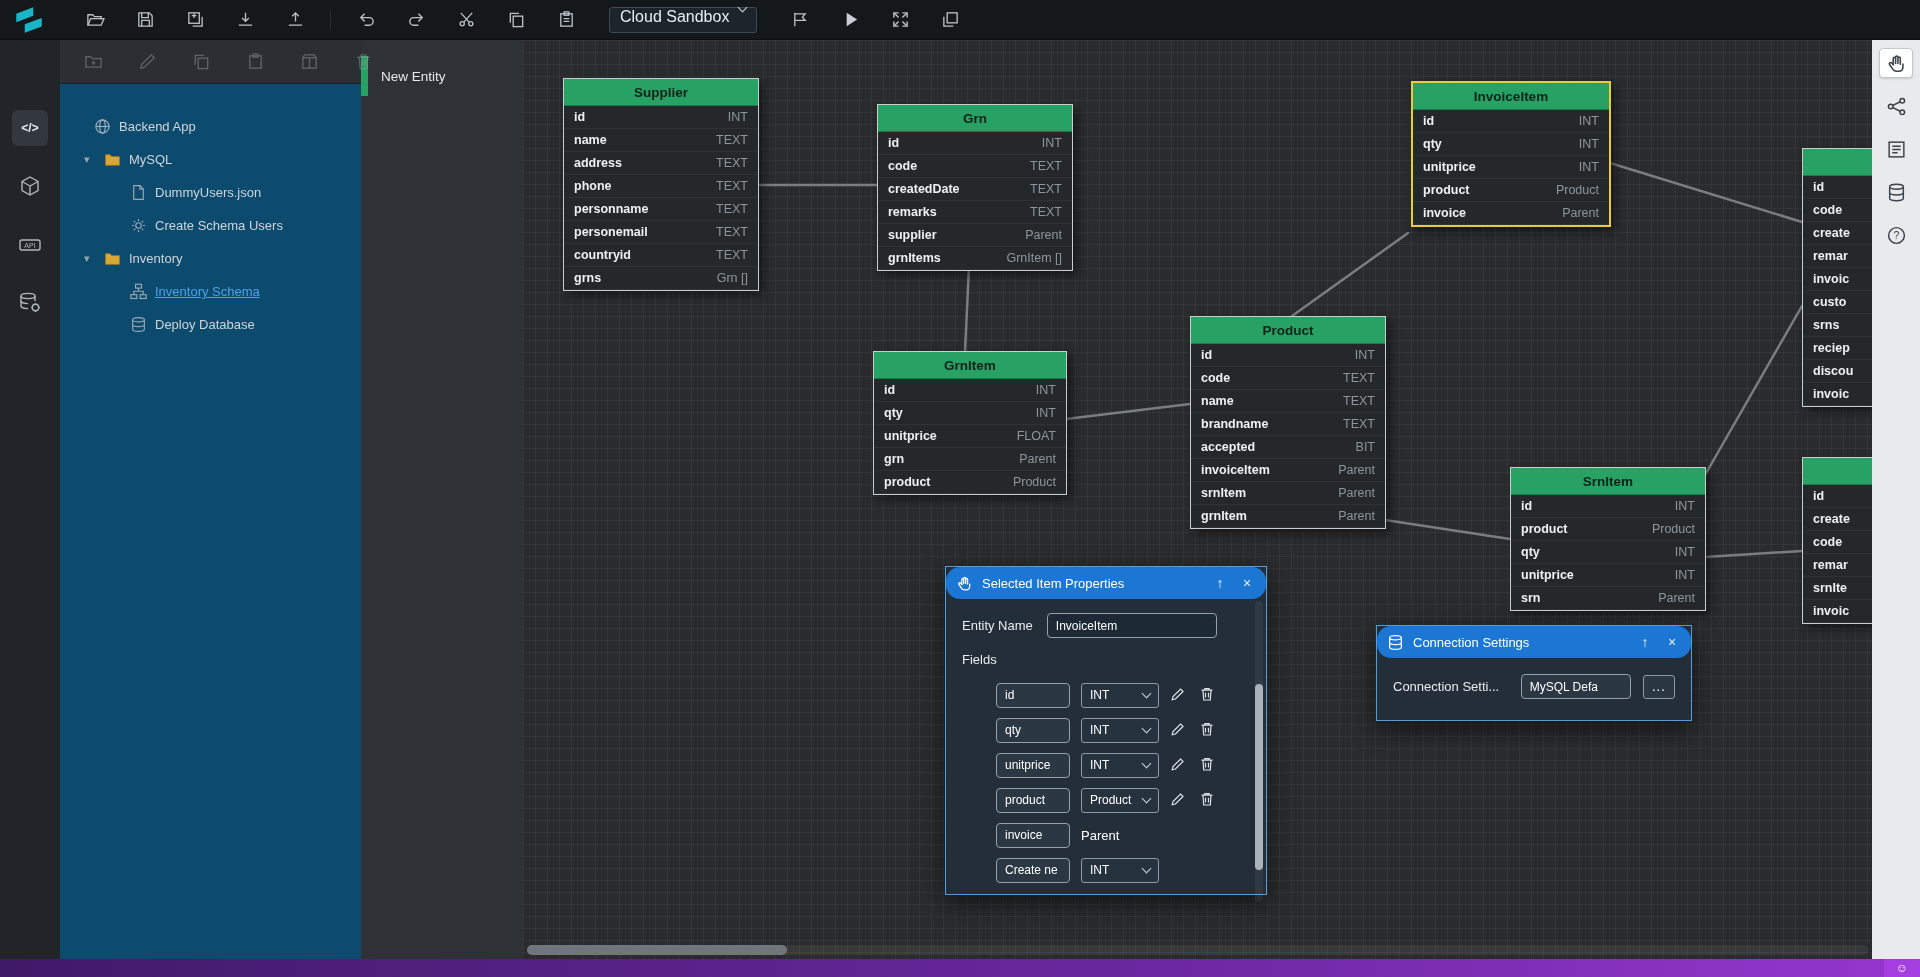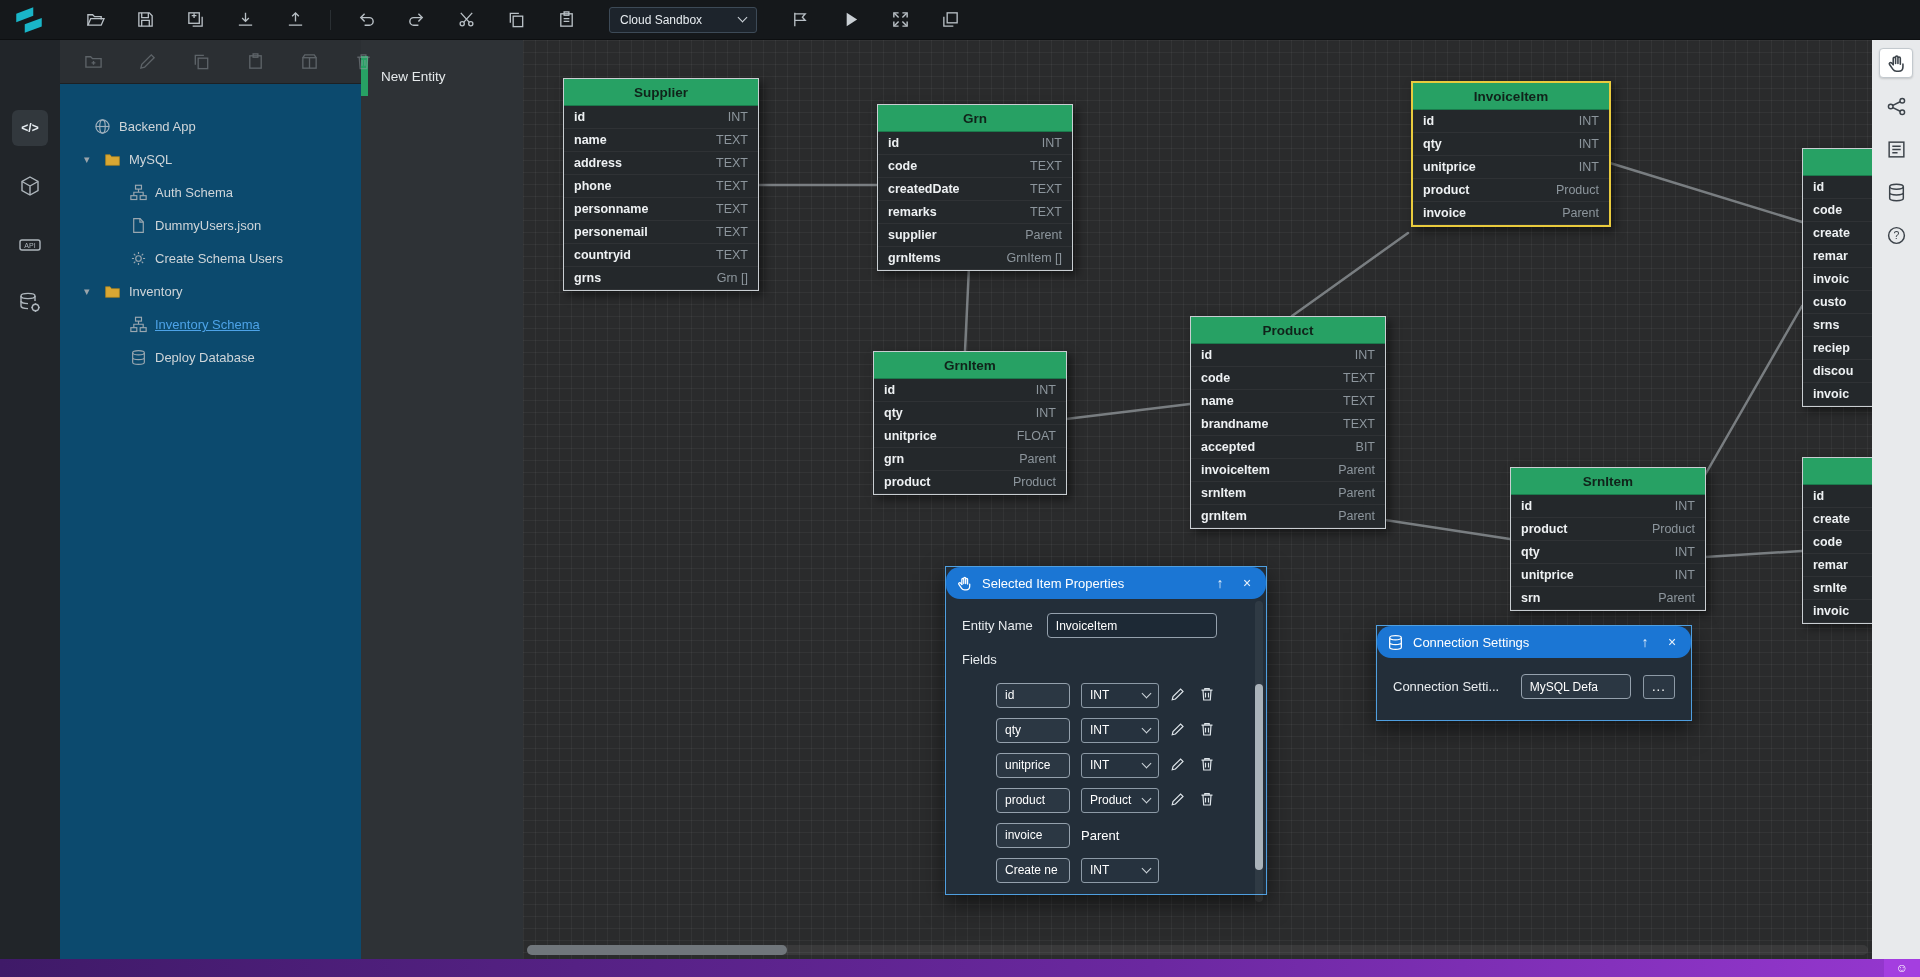--- a/index.html
+++ b/index.html
@@ -8,21 +8,21 @@
 
   
   .toolbar { height:40px; background:#15181b; display:flex; align-items:center;
     padding:0 12px; gap:20px; border-bottom:1px solid #0d0f11; }
   .tb-btn { width:30px; height:30px; display:flex; align-items:center; justify-content:center;
     flex:0 0 auto; cursor:pointer; }
   .tb-btn svg { width:19px; height:19px; }
   .tb-logo { width:34px; height:30px; display:flex; align-items:center; margin-right:14px; }
   .tb-sep { width:1px; height:20px; background:#2a2f33; }
   .env-select { height:26px; min-width:148px; background:#1d242c; border:1px solid #3d4a57;
-    border-radius:3px; color:#e8edf1; font-size:12px; display:flex; align-items:center;
+    border-radius:3px; color:#e8edf1; font-size:16px; display:flex; 
     justify-content:space-between; padding:0 10px; gap:10px; margin:0 8px; cursor:pointer; }
   .chev { width:7px; height:7px; border-right:1.6px solid #cfd6dc; border-bottom:1.6px solid #cfd6dc;
     transform:rotate(45deg); margin-top:-4px; flex:0 0 auto; }
 
   
   .app { display:flex; height:919px; }
 
   .left-rail { width:60px; background:#212529; display:flex; flex-direction:column;
     align-items:center; padding-top:70px; gap:24px; }
   .rail-tile { width:36px; height:36px; background:#32383d; border-radius:6px; color:#e8eef2;
@@ -302,31 +302,20 @@
           <span class="tl">Backend App</span>
         </div>
         <div class="tree-row d0 folder">
           <span class="tw">▾</span>
           <span class="ti">
             <svg viewBox="0 0 16 16">
               <path d="M1.5 3.5h4.2l1.5 1.8h7.3v8.2H1.5z" fill="#d9a733" stroke="#a8821f" stroke-width="0.7"></path>
             </svg>
           </span>
           <span class="tl">MySQL</span>
-        </div>
-        <div class="tree-row d1">
-          <span class="ti">
-            <svg viewBox="0 0 16 16" fill="none" stroke="#9aa7b0" stroke-width="1.1">
-              <rect x="5.2" y="1.2" width="5.6" height="3.6"></rect>
-              <rect x="0.8" y="11" width="5.6" height="3.6"></rect>
-              <rect x="9.6" y="11" width="5.6" height="3.6"></rect>
-              <path d="M8 4.8v3M3.6 11V7.8h8.8V11"></path>
-            </svg>
-          </span>
-          <span class="tl">Auth Schema</span>
         </div>
         <div class="tree-row d1">
           <span class="ti">
             <svg viewBox="0 0 16 16" fill="none" stroke="#9aa7b0" stroke-width="1.1">
               <path d="M3.5 1.5h6l3 3.2v9.8h-9z"></path>
               <path d="M9.3 1.5v3.4h3.2"></path>
             </svg>
           </span>
           <span class="tl">DummyUsers.json</span>
         </div>

